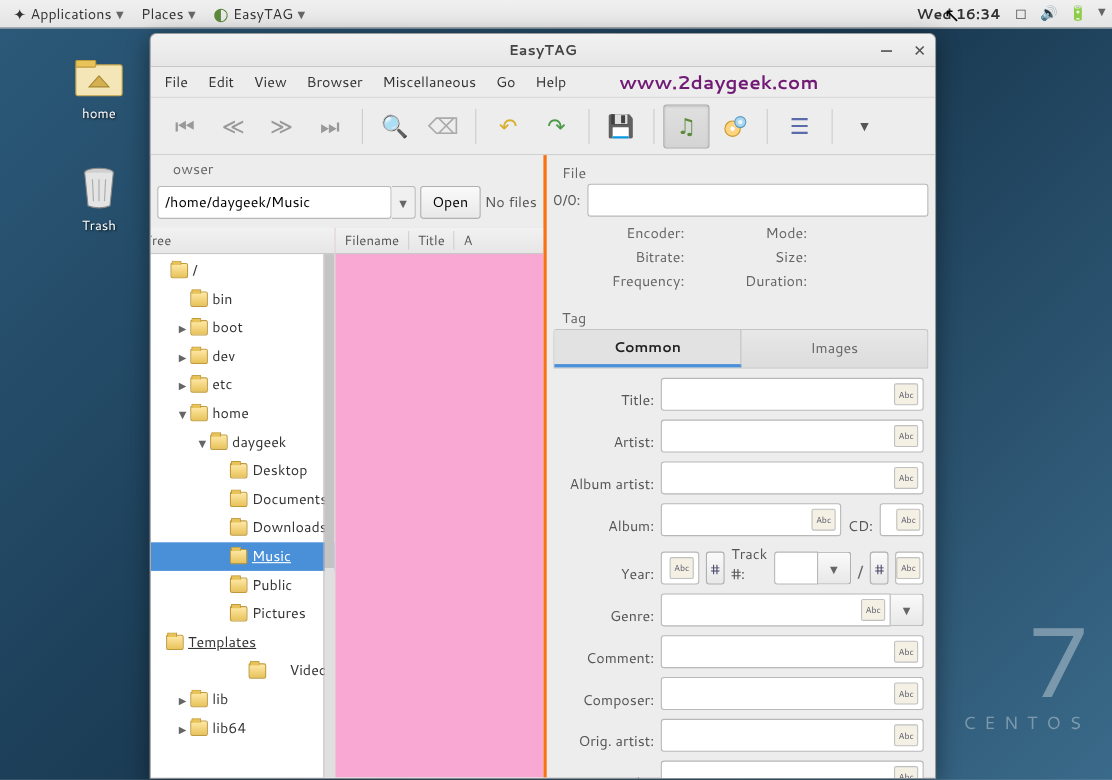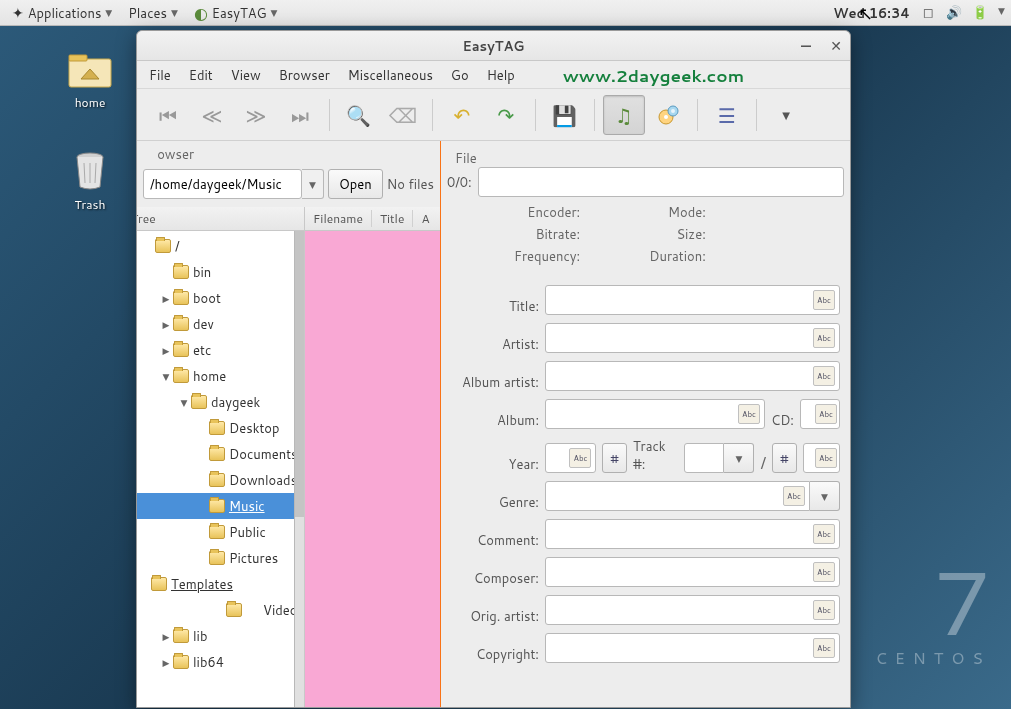--- a/index.html
+++ b/index.html
@@ -23,31 +23,31 @@
 .watermark .big { font-size: 90px; font-weight: 300; line-height: 1; }
 .watermark .small { font-size: 16px; letter-spacing: 8px; }
 
 
 .window { position: absolute; left: 136px; top: 30px; width: 715px; height: 678px; background: #ededed; border: 1px solid #9a9a9a; border-radius: 6px 6px 0 0; box-shadow: 0 5px 20px rgba(0,0,0,0.4); display: flex; flex-direction: column; overflow: hidden; }
 .titlebar { height: 30px; background: linear-gradient(to bottom, #f2f2f2, #e6e6e6); border-bottom: 1px solid #c8c8c8; display: flex; align-items: center; justify-content: center; position: relative; font-size: 13px; font-weight: bold; color: #444; border-radius: 6px 6px 0 0; }
 .titlebar-controls { position: absolute; right: 6px; display: flex; gap: 14px; }
 .titlebar-btn { width: 16px; height: 16px; cursor: pointer; color: #555; font-size: 14px; display: flex; align-items: center; justify-content: center; }
 
 .menubar { height: 28px; background: #ededed; display: flex; align-items: center; padding: 0 12px; gap: 18px; font-size: 13px; color: #333; border-bottom: 1px solid #d8d8d8; }
-.menubar .watermark-url { margin-left: 30px; color: #15803d; font-weight: bold; font-size: 17px; }
+.menubar .watermark-url { margin-left: 30px; color: #701a75; font-weight: bold; font-size: 17px; }
 
 .toolbar { height: 52px; background: #ededed; display: flex; align-items: center; padding: 0 10px; gap: 2px; border-bottom: 1px solid #d0d0d0; }
 .tool-btn { width: 42px; height: 40px; display: flex; align-items: center; justify-content: center; border: 1px solid transparent; border-radius: 3px; cursor: pointer; font-size: 20px; }
 .tool-btn.active { border-color: #aaa; background: linear-gradient(to bottom, #e0e0e0, #d4d4d4); box-shadow: inset 0 1px 2px rgba(0,0,0,0.15); }
 .tool-sep { width: 1px; height: 32px; background: #ccc; margin: 0 6px; }
 
 .content { flex: 1; display: flex; overflow: hidden; }
 
 
-.browser-panel { width: 304px; border-right: 1px solid #f97316; display: flex; flex-direction: column; background: #ededed; overflow: hidden; }
+.browser-panel { width: 360px; border-right: 3px solid #f97316; display: flex; flex-direction: column; background: #ededed; overflow: hidden; }
 .fieldset-label { font-size: 13px; color: #666; padding: 4px 8px 0; }
 .path-row { display: flex; align-items: center; gap: 4px; padding: 6px 6px 8px; }
 .path-input { flex: 1; height: 30px; border: 1px solid #b8b8b8; border-radius: 3px; padding: 0 6px; font-size: 13px; background: #fff; min-width: 0; }
 .path-dd { width: 22px; height: 30px; border: 1px solid #b8b8b8; border-left: none; border-radius: 0 3px 3px 0; background: #f0f0f0; cursor: pointer; display: flex; align-items: center; justify-content: center; font-size: 9px; color: #666; margin-left: -4px; }
 .open-btn { height: 30px; padding: 0 10px; border: 1px solid #b0b0b0; border-radius: 3px; background: linear-gradient(to bottom, #fafafa, #e8e8e8); cursor: pointer; font-size: 13px; }
 .nofiles { font-size: 13px; color: #555; }
 
 .browser-split { flex: 1; display: flex; overflow: hidden; }
 .tree-col { width: 168px; border-right: 1px solid #c8c8c8; display: flex; flex-direction: column; background: #fff; overflow: hidden; }
 .col-header { height: 24px; background: linear-gradient(to bottom, #f2f2f2, #e6e6e6); border-bottom: 1px solid #c8c8c8; display: flex; align-items: center; font-size: 12px; color: #555; padding-left: 6px; }
@@ -331,20 +331,25 @@
           <span></span>
             <span></span>
           <span>Frequency:</span>
           <span>Duration:</span>
           <span></span>
             <span></span>
         </div>
       </div>
 
       <div class="tag-group">
+        <div class="fieldset-label">Tag</div>
+        <div class="tabs">
+          <div class="tab active">Common</div>
+          <div class="tab">Images</div>
+        </div>
         <div class="form-area">
 
           <div class="form-row">
             <div class="form-label">Title:</div>
             <div class="text-input">
                 <div class="abc-btn">Abc</div>
               </div>
           </div>
           <div class="form-row">
             <div class="form-label">Artist:</div>

